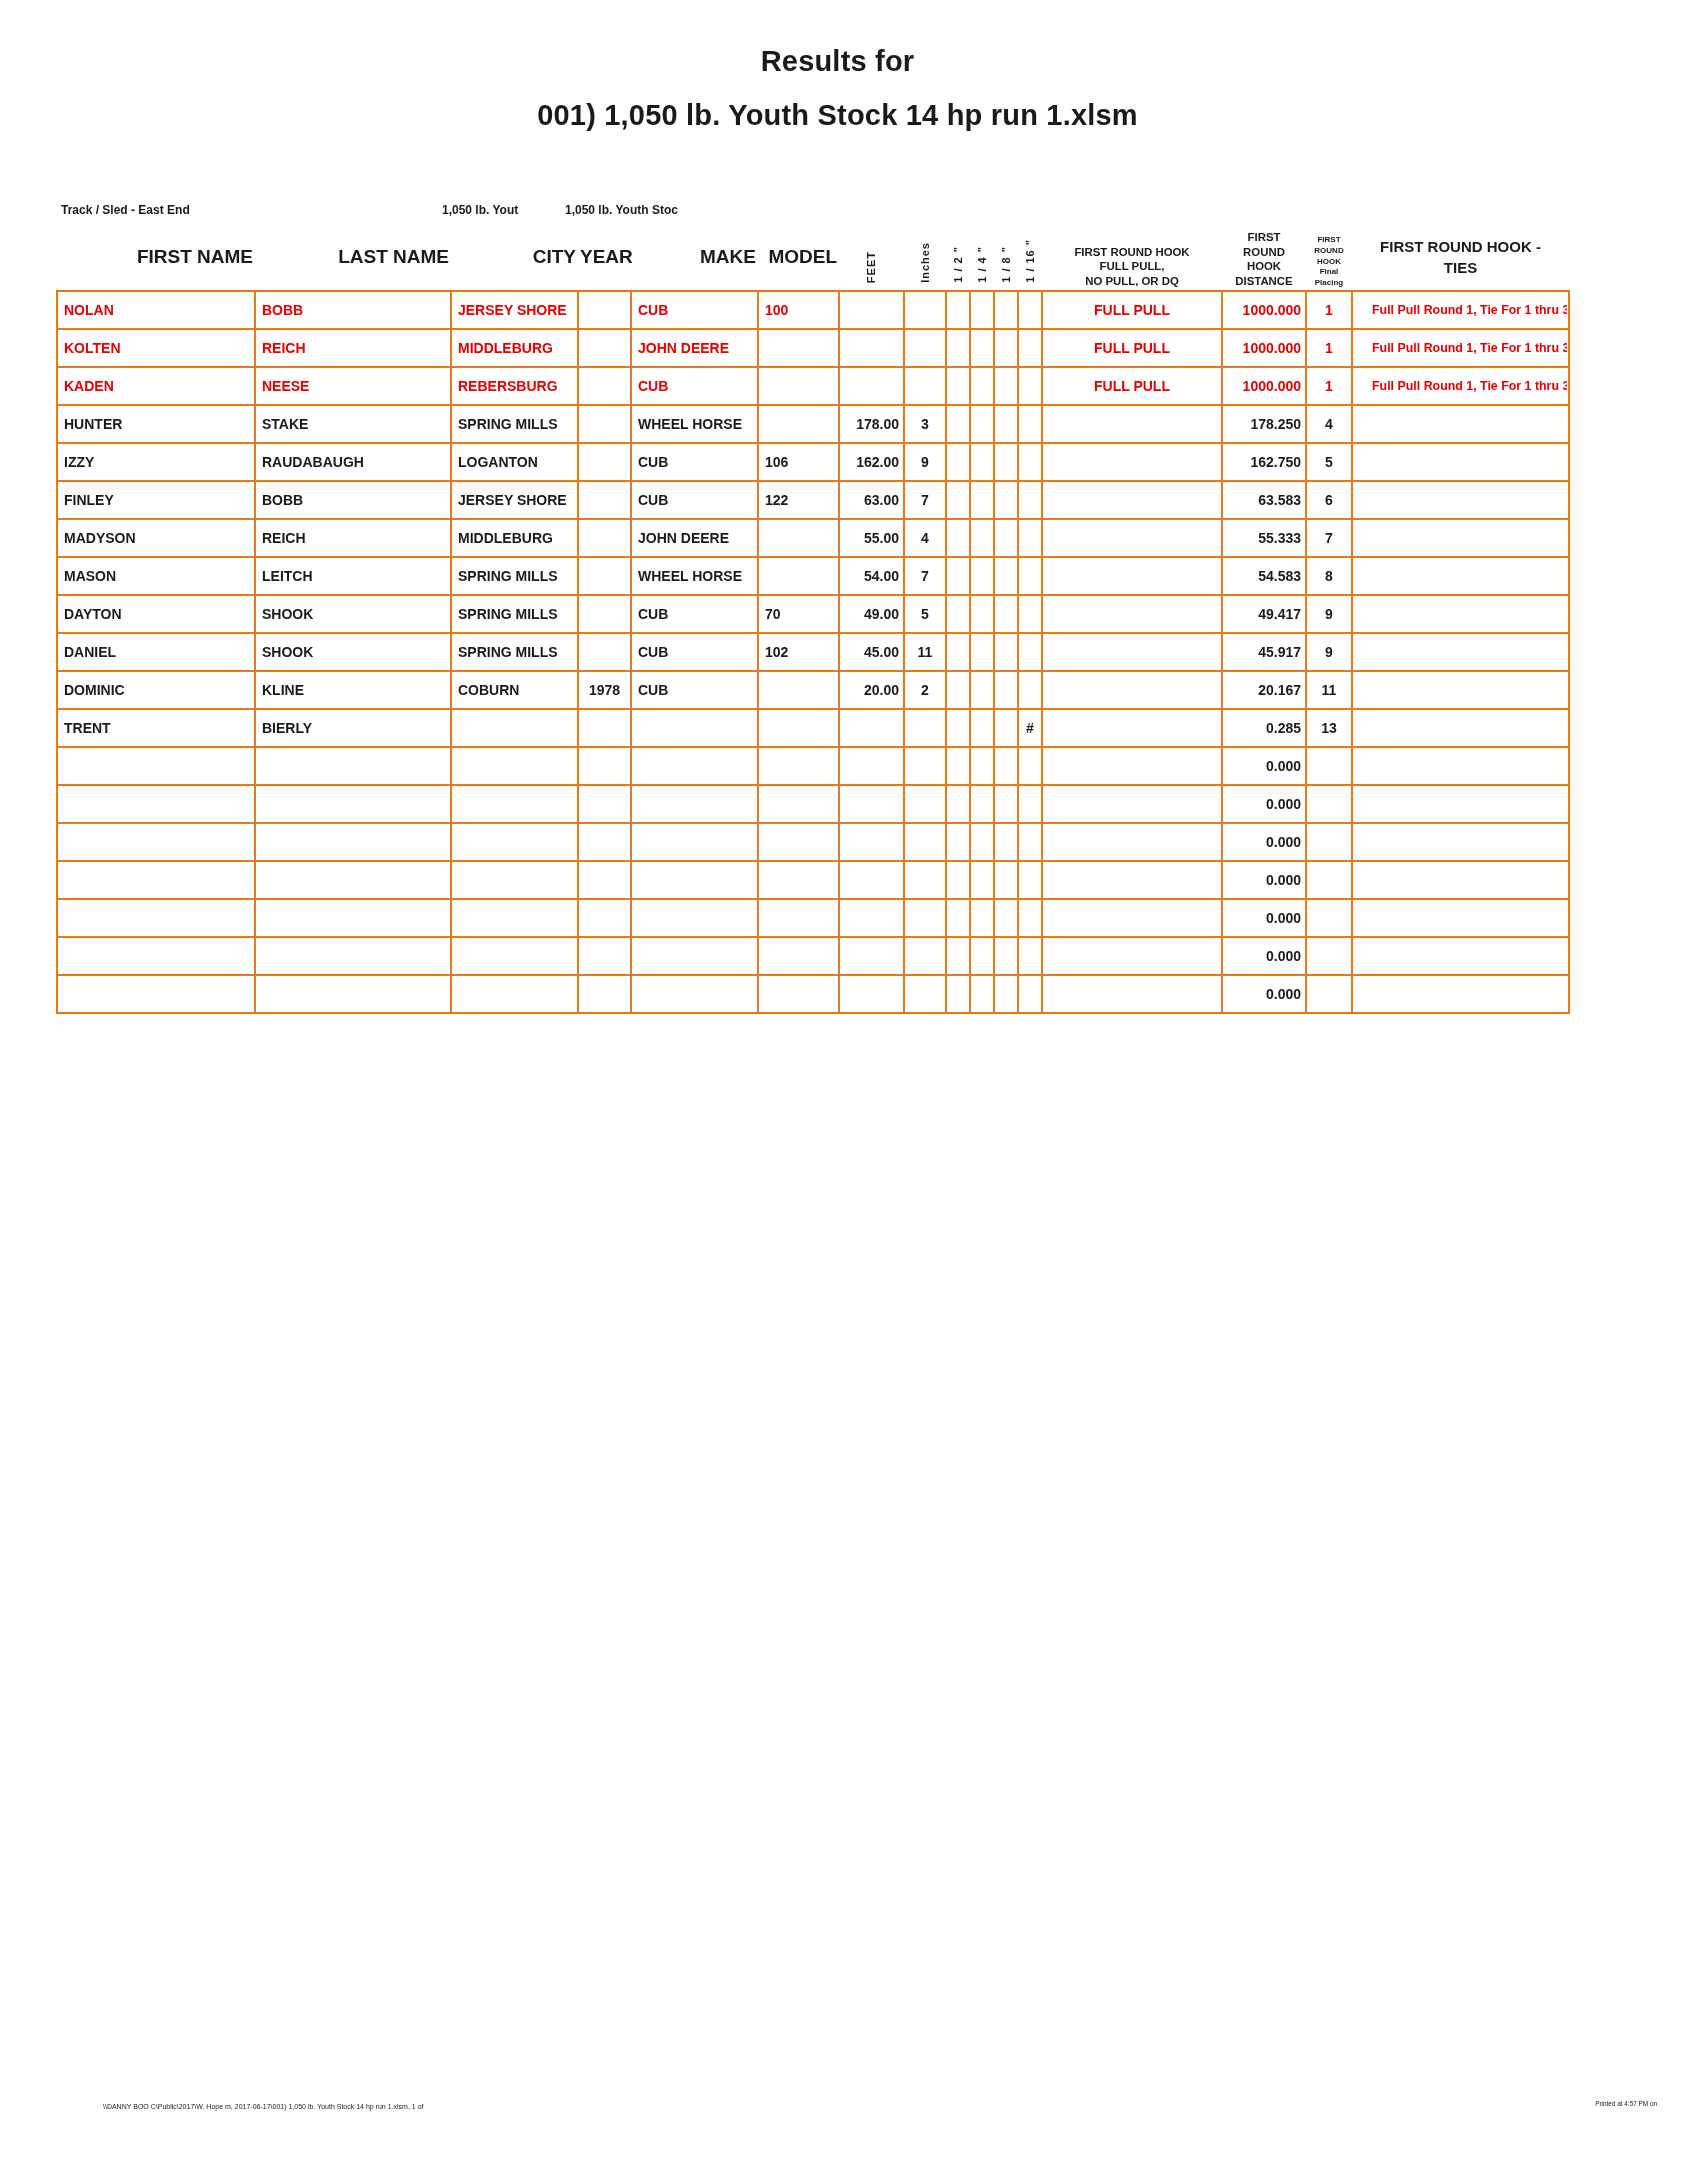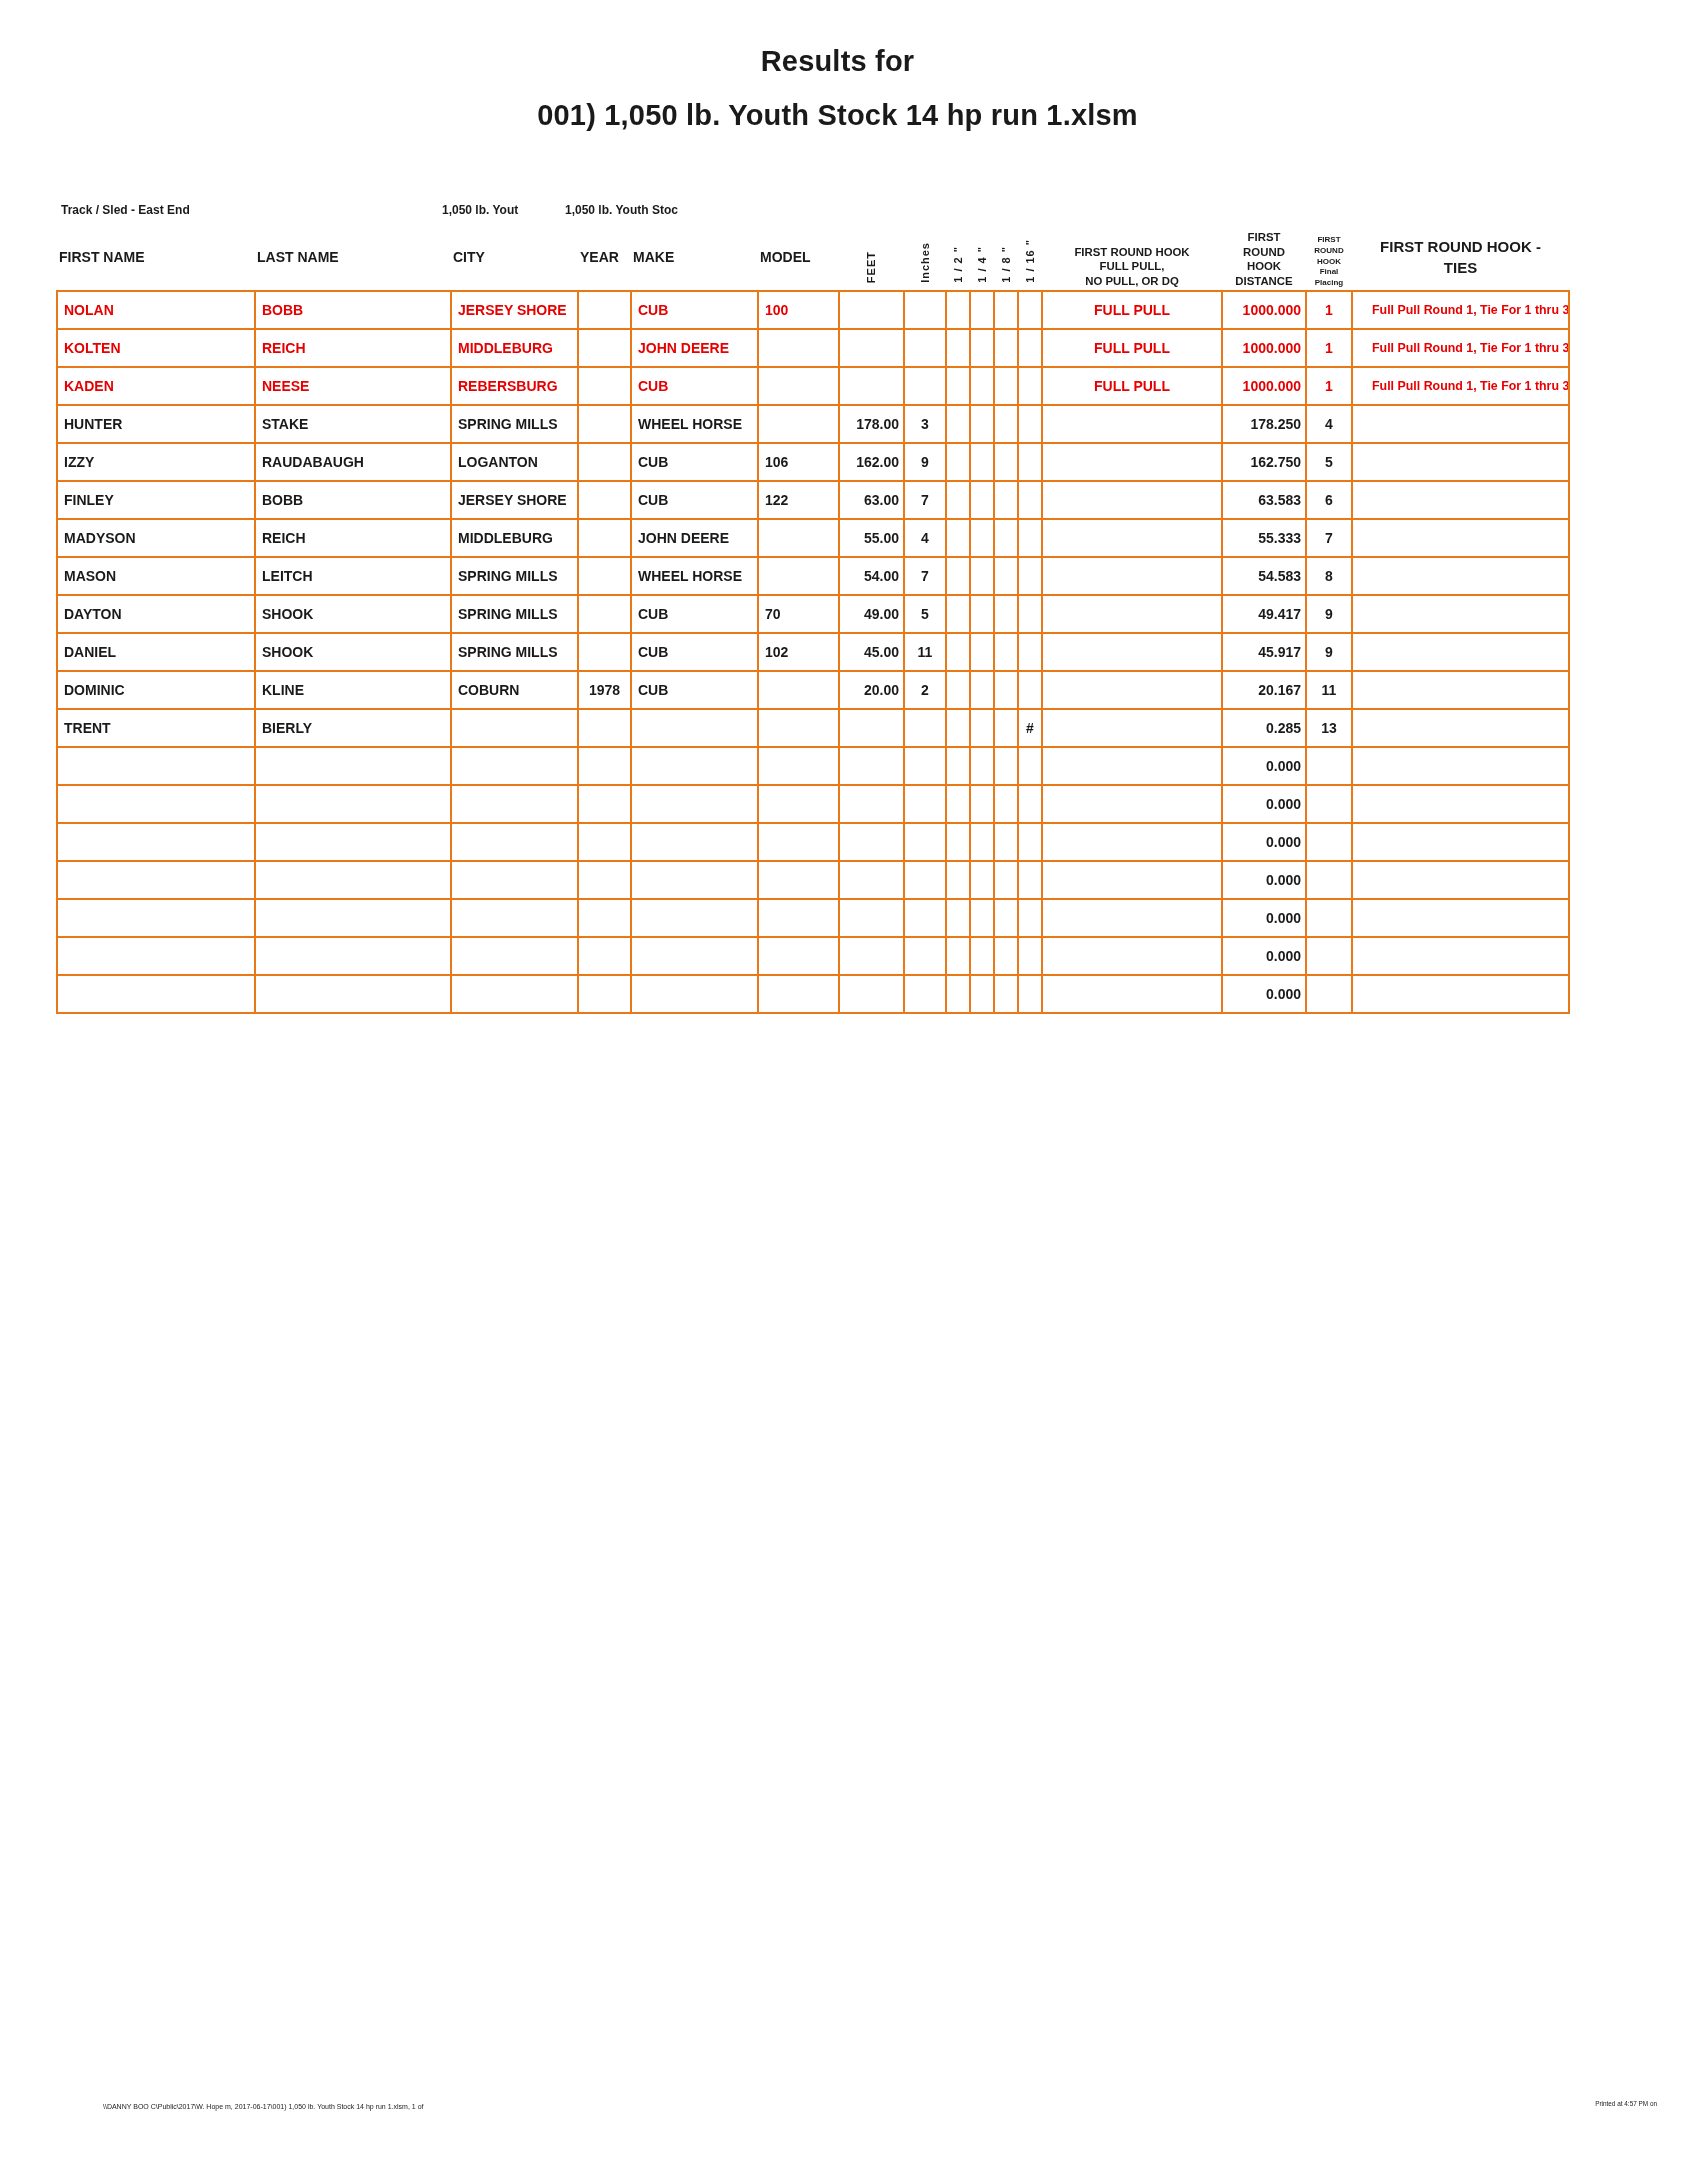--- a/index.html
+++ b/index.html
@@ -26,21 +26,21 @@
   .meta{position:absolute;top:203px;font-weight:bold;font-size:12px;white-space:nowrap;}
   .track-sled{left:45px;}
   .class-left{left:426px;width:121px;overflow:hidden;}
   .class-right{left:549px;width:164px;overflow:hidden;}
 
   table.results{
     position:absolute;left:40px;top:223px;
     border-collapse:collapse;table-layout:fixed;width:1511px;
   }
   th{border:none;padding:0 2px;font-weight:bold;}
-  .th-name{font-size:14px;text-align:left;vertical-align:middle;height:67px;}
+  .th-name{font-size:19px;text-align:right;vertical-align:middle;height:67px;}
   .th-vert{vertical-align:bottom;text-align:center;padding-bottom:3px;}
   .vert{writing-mode:vertical-rl;transform:rotate(180deg);display:inline-block;
         font-size:11px;font-weight:bold;line-height:1;letter-spacing:1px;white-space:nowrap;}
   .th-small{font-size:11.4px;white-space:pre-line;text-align:center;vertical-align:bottom;line-height:1.3;padding-bottom:1px;}
   .th-placing{font-size:8px;line-height:1.35;}
   .th-ties{font-size:15px;white-space:pre-line;text-align:center;vertical-align:middle;line-height:1.4;}
 
   td{
     border:2px solid var(--orange);
     height:36px;padding:0 4px;
@@ -49,21 +49,21 @@
   }
   td.c-first,td.c-last,td.c-city,td.c-make,td.c-model{text-align:left;padding-left:6px;}
   td.c-year{text-align:center;}
   td.c-feet{text-align:right;}
   td.c-inches{text-align:center;}
   td.c-f2,td.c-f4,td.c-f8,td.c-f16{text-align:center;padding:0;}
   td.c-hook{text-align:center;}
   td.c-distance{text-align:right;}
   td.c-placing{text-align:center;}
   td.c-ties{text-align:left;font-size:12.4px;padding-left:19px;}
-  tr.style-red td{color:var(--red);}
+  tr.style-red td{color:var(--red);border-radius:12px;}
   tr.style-normal td.c-first,tr.style-normal td.c-last,tr.style-normal td.c-city,
   tr.style-normal td.c-year,tr.style-normal td.c-make,tr.style-normal td.c-model{font-weight:normal;}
 
   .footer{position:absolute;font-size:7px;color:#222;white-space:nowrap;}
   .footer-left{left:87px;top:2103px;}
   .footer-right{right:42px;top:2100px;font-size:6.4px;}
 </style>
 </head>
 <body>
 

